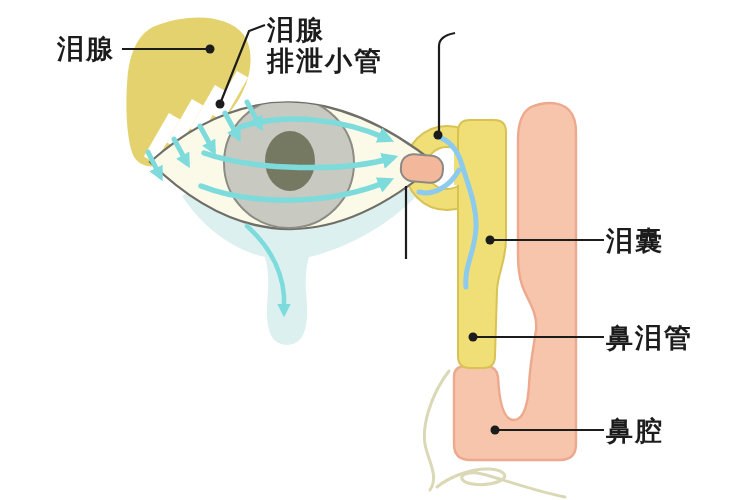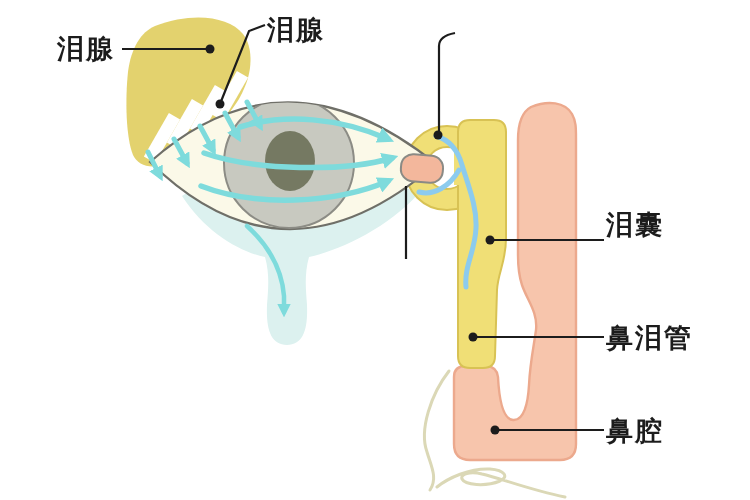--- a/index.html
+++ b/index.html
@@ -120,22 +120,23 @@
       <circle cx="490" cy="240" r="4.5"></circle>
       <circle cx="473" cy="337" r="4.5"></circle>
       <circle cx="495" cy="430" r="4.5"></circle>
     </g>
   </svg>
 
   <div class="lbl" style="left:57px;top:34px">泪腺</div>
 
   <div class="lbl" style="left:267px;top:15px">
     <span>泪腺</span>
+    <span>排泄小管</span>
   </div>
 
 
 
-  <div class="lbl" style="left:606px;top:210px">泪囊</div>
+  <div class="lbl" style="left:606px;top:226px">泪囊</div>
 
   <div class="lbl" style="left:606px;top:416px">鼻腔</div>
 
   <div class="lbl" style="left:606px;top:323px">鼻泪管</div>
 </div>
 
 </body></html>

